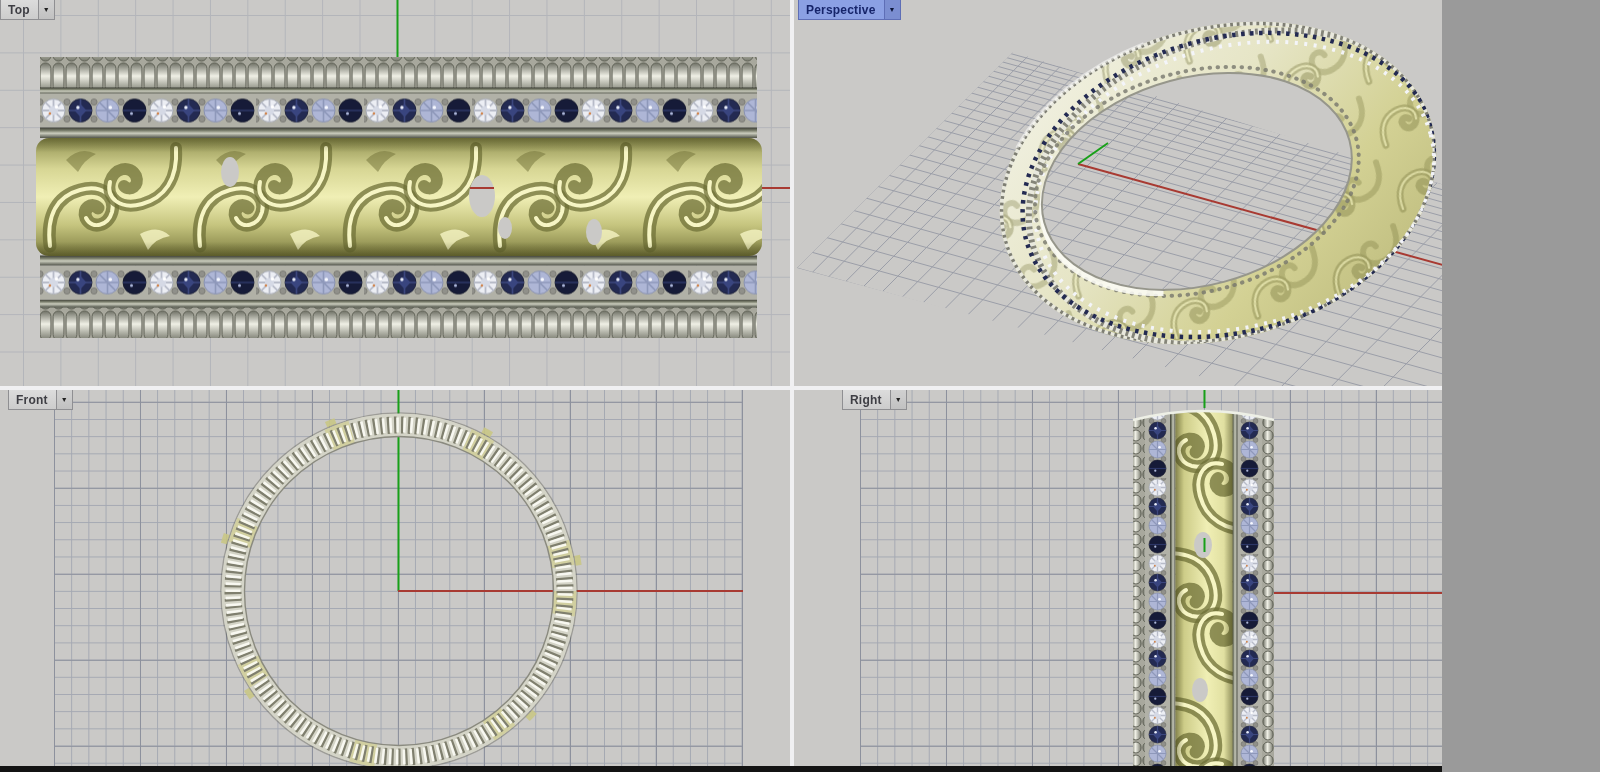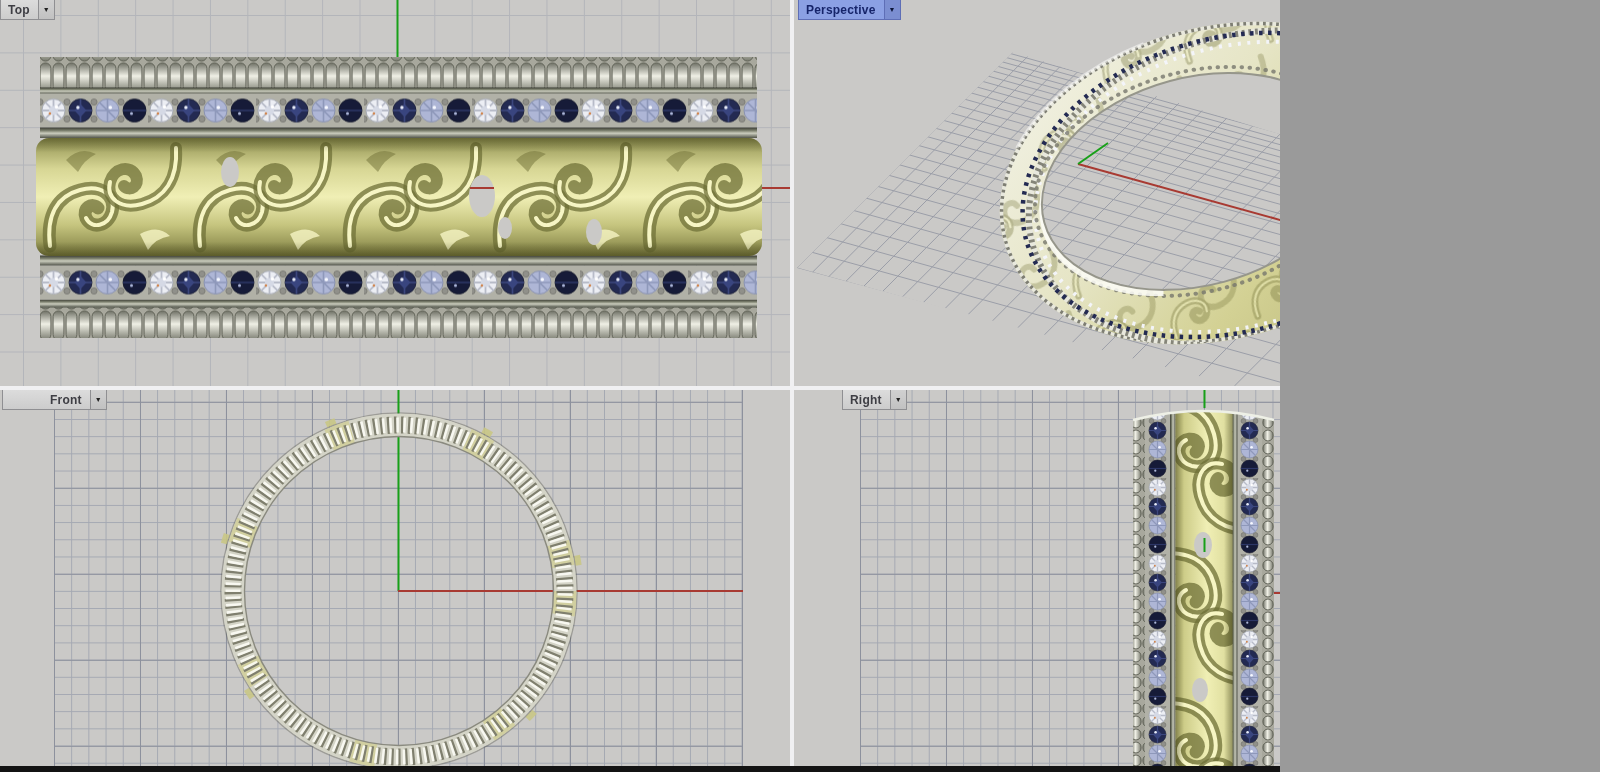--- a/index.html
+++ b/index.html
@@ -1,16 +1,16 @@
 <!DOCTYPE html>
 <html style="--viewport-bg: #cac9c7; --grid-minor-top: #b3b5ba; --grid-minor: #a4a8b2; --grid-major: #8d919d; --persp-grid: #9b9ea8; --divider: #f0f0f2; --bottom-strip: #131313; --axis-red: #a83a32; --axis-green: #18a018; --tab-bg: #dcdcdc; --tab-border: #8f8f92; --tab-text: #3e3e44; --active-tab-bg: #8ba0e4; --active-tab-border: #5e6eb6; --active-tab-text: #16246a; --gold: #d7d694; --gold-hi: #f6f5c4; --gold-dark: #6f7036; --silver: #d8d8cd; --silver-dark: #4a4c42; --rope-light: #efefe5; --rope-dark: #75756a; --diamond-white: #eceef4; --diamond-navy: #232a52; --diamond-steel: #aeb6d6; --bead: #90908a; --glint-orange: #d2854d;"><head>
 <meta charset="utf-8">
 <style>
   html,body{margin:0;padding:0;background:#9a9a9a;}
-  #app{position:relative;width:1280px;height:772px;overflow:hidden;
+  #app{position:relative;width:1442px;height:772px;overflow:hidden;
        font-family:"Liberation Sans",sans-serif;background:var(--divider,#f0f0f2);}
   .vp{position:absolute;overflow:hidden;background:var(--viewport-bg,#cac9c7);}
   .grid-layer{position:absolute;background-repeat:repeat;pointer-events:none;}
   svg.scene{position:absolute;left:0;top:0;display:block;}
   .vp-tab{position:absolute;top:0;display:inline-flex;align-items:stretch;height:19px;
           background:linear-gradient(var(--tab-bg,#dcdcdc),#cccccc);
           border:1px solid var(--tab-border,#8f8f92);border-top:none;
           font-size:12px;font-weight:bold;color:var(--tab-text,#3e3e44);cursor:pointer;z-index:5;}
   .vp-tab-label{padding:2px 8px 0 7px;line-height:16px;letter-spacing:0.2px;}
   .vp-tab-arrow{display:flex;align-items:center;justify-content:center;width:15px;
@@ -250,21 +250,21 @@
 <g>
   <circle cx="399" cy="201" r="181.5" stroke="#c9c785" stroke-width="6" fill="none" stroke-dasharray="10 152" stroke-dashoffset="30" opacity="0.9"></circle>
   <circle cx="399" cy="201" r="178" stroke="rgba(90,90,80,0.4)" stroke-width="1.6" fill="none"></circle>
   <circle cx="399" cy="201" r="166" stroke="#d4d4c7" stroke-width="23" fill="none"></circle>
   <circle cx="399" cy="201" r="166" stroke="rgba(206,203,128,0.55)" stroke-width="23" fill="none" stroke-dasharray="24 118"></circle>
   <circle cx="399" cy="201" r="166" stroke="#7f7f6e" stroke-width="17" fill="none" stroke-dasharray="2.6 4.4"></circle>
   <circle cx="399" cy="201" r="166" stroke="rgba(252,252,245,0.9)" stroke-width="15" fill="none" stroke-dasharray="2.6 4.4" stroke-dashoffset="-2.2"></circle>
   <circle cx="399" cy="201" r="154.5" stroke="#8a8a7f" stroke-width="1.4" fill="none"></circle>
 </g>
       </svg>
-    <div class="vp-tab" id="tab-front" style="left:2px;padding-left:40px;">
+    <div class="vp-tab" id="tab-front" style="left:8px;">
       <span class="vp-tab-label">Front</span>
       <span class="vp-tab-arrow">▼</span>
     </div>
   </div>
 
   <div class="vp" id="vp-right" style="left:794px;top:390px;width:806px;height:376px;">
     <div class="grid-layer" id="grid-right" style="left: 66px; top: 0px; width: 694px; height: 100%; background-image: linear-gradient(to right, rgb(141, 145, 157) 1px, transparent 1px), linear-gradient(rgb(141, 145, 157) 1px, transparent 1px), linear-gradient(to right, rgb(164, 168, 178) 1px, transparent 1px), linear-gradient(rgb(164, 168, 178) 1px, transparent 1px); background-size: 86px 100%, 100% 86px, 17.2px 100%, 100% 17.2px; background-position: 0px 0px, 0px 11.8px, 0px 0px, 0px 11.8px;"></div>
     <svg class="scene" id="scene-right" width="806" height="376">
 <defs>
   <linearGradient id="rRopeG" x1="0" y1="0" x2="1" y2="0">

